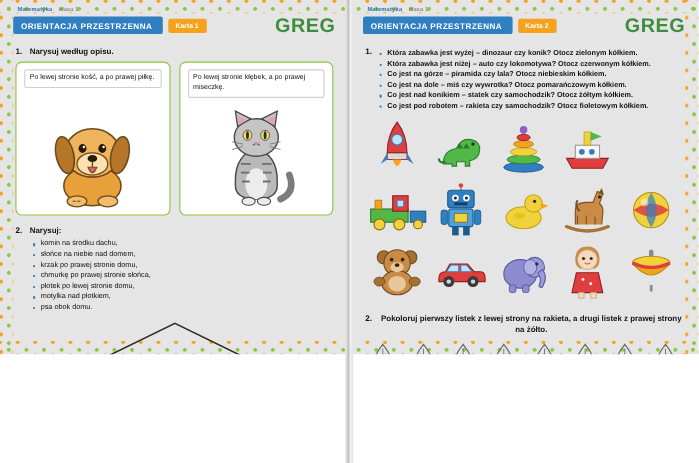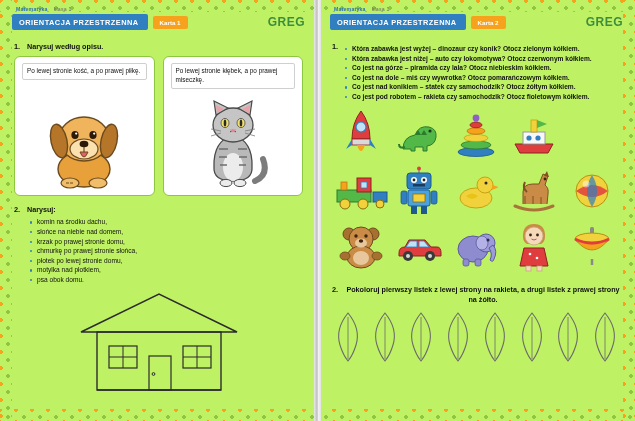--- a/index.html
+++ b/index.html
@@ -16,22 +16,22 @@
   .spread {
     position: relative;
     width: 635px;
     height: 421px;
     background: #ffffff;
     display: flex;
   }
   .page {
     position: relative;
     width: 317px;
-    height: 421px;
-    background: #bef264;
+    height: 322px;
+    background: #e5e5e5;
     overflow: hidden;
   }
   .page.left { border-right: 1px solid #d8d8d8; }
   .gutter {
     position: absolute;
     left: 314px;
     top: 0;
     width: 7px;
     height: 421px;
     background: linear-gradient(to right, #e9e9e9, #bdbdbd 45%, #f3f3f3 60%, #e2e2e2);
@@ -105,21 +105,21 @@
     background: #f6a21d;
     color: #ffffff;
     font-size: 6.2px;
     font-weight: bold;
     padding: 3px 7px;
     border-radius: 2px;
     white-space: nowrap;
   }
   .greg {
     margin-left: auto;
-    font-size: 12px;
+    font-size: 18px;
     font-weight: bold;
     color: #3e8c3e;
     letter-spacing: .5px;
     line-height: 1;
   }
 
   
   .content {
     position: absolute;
     top: 42px;

